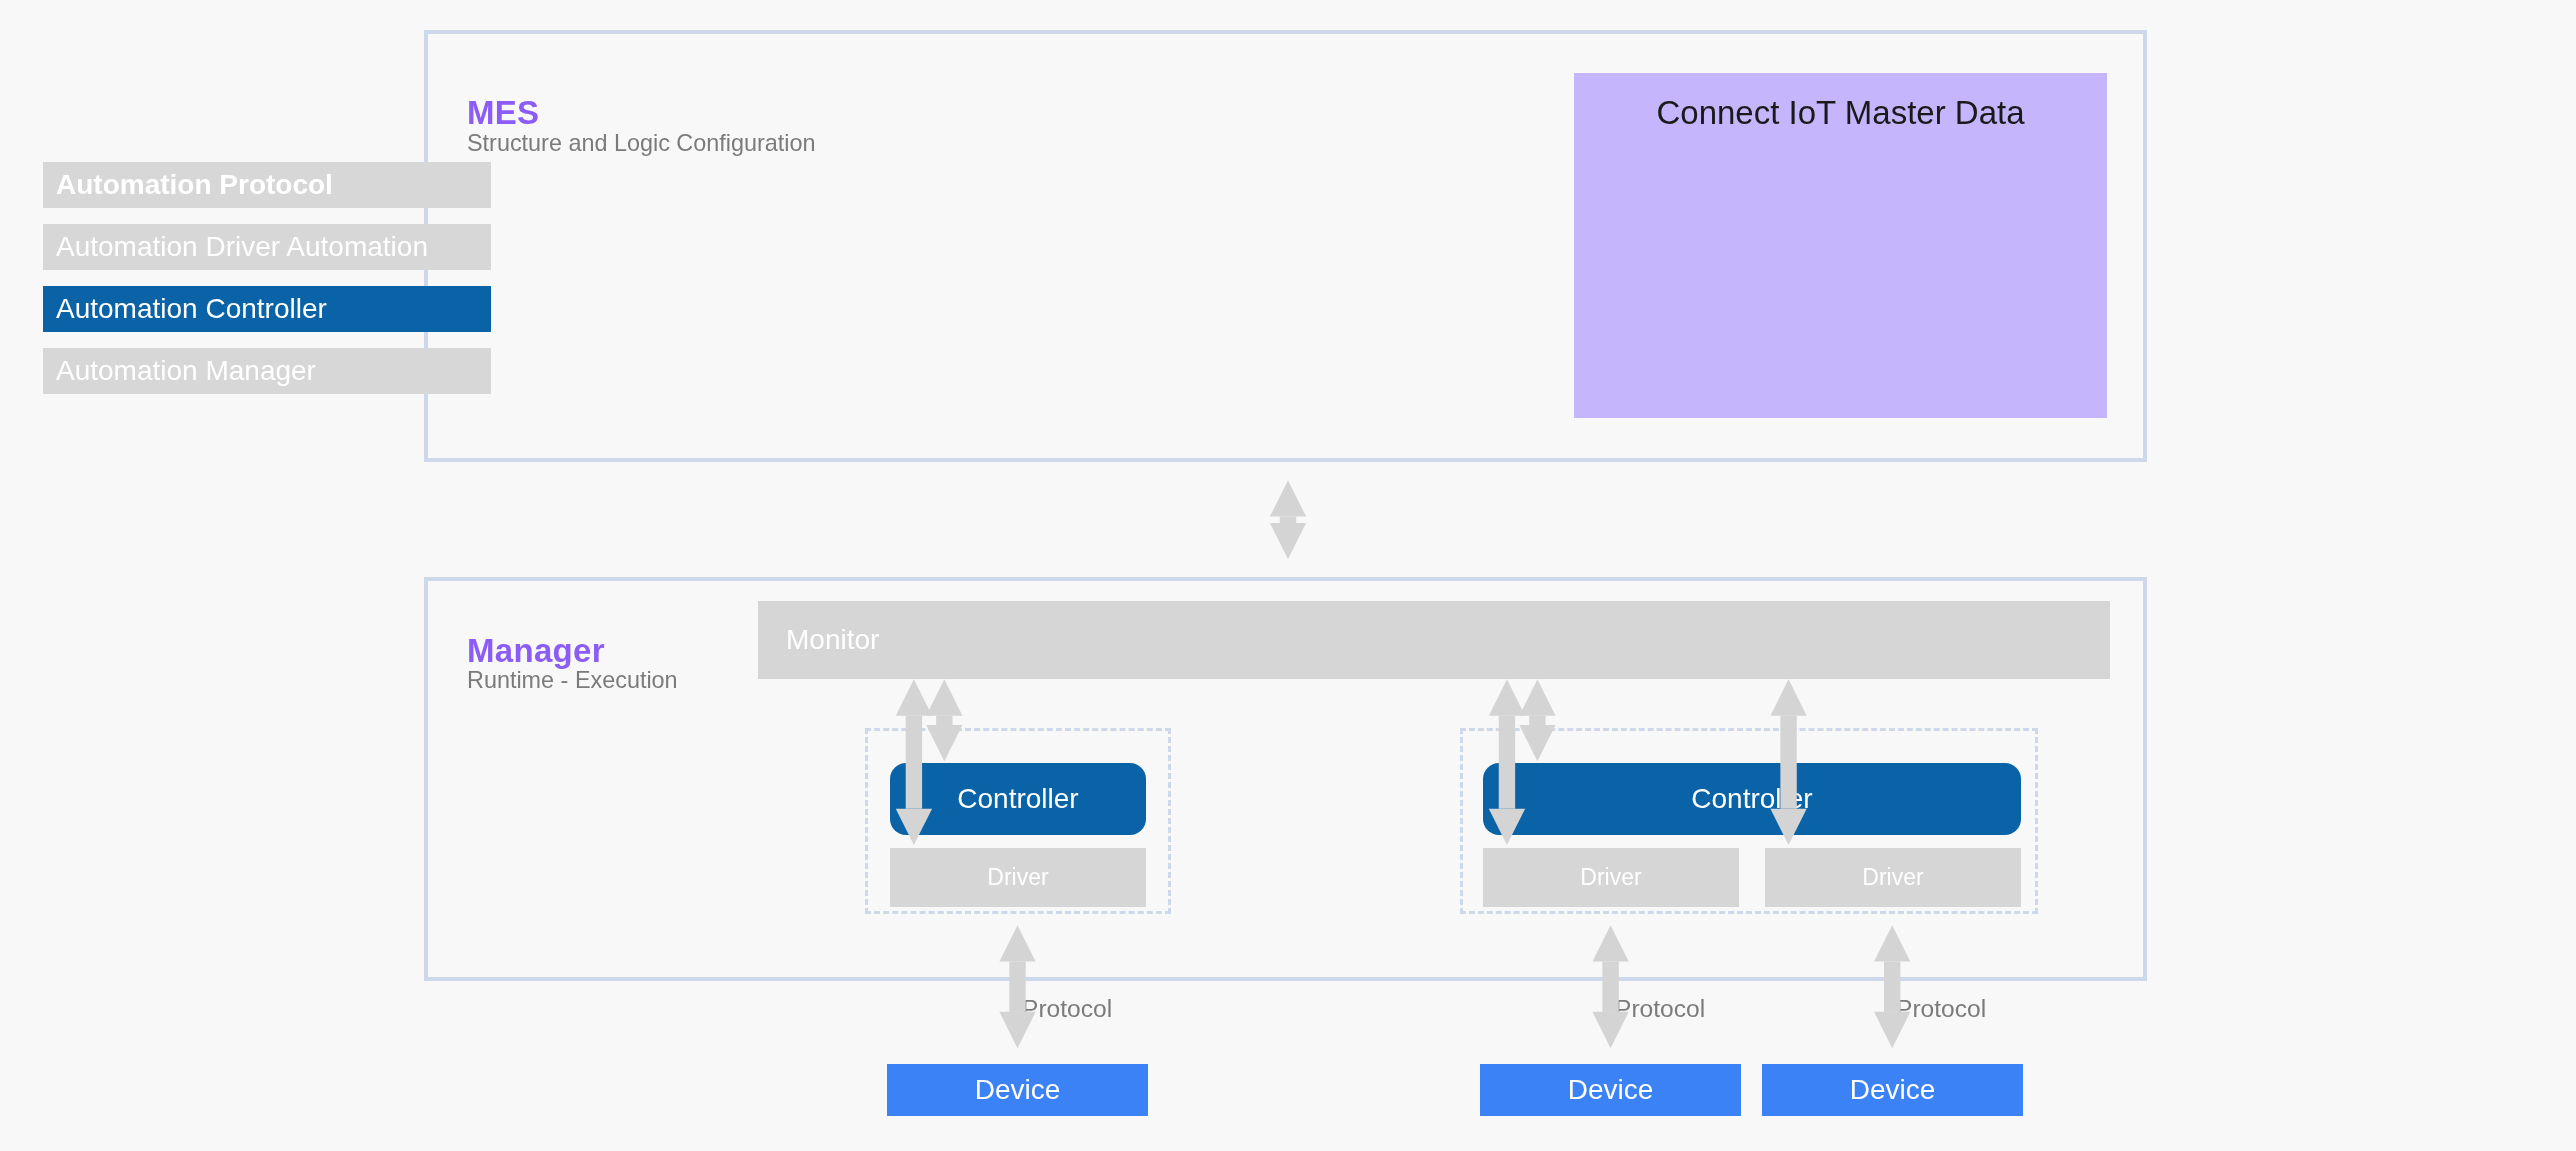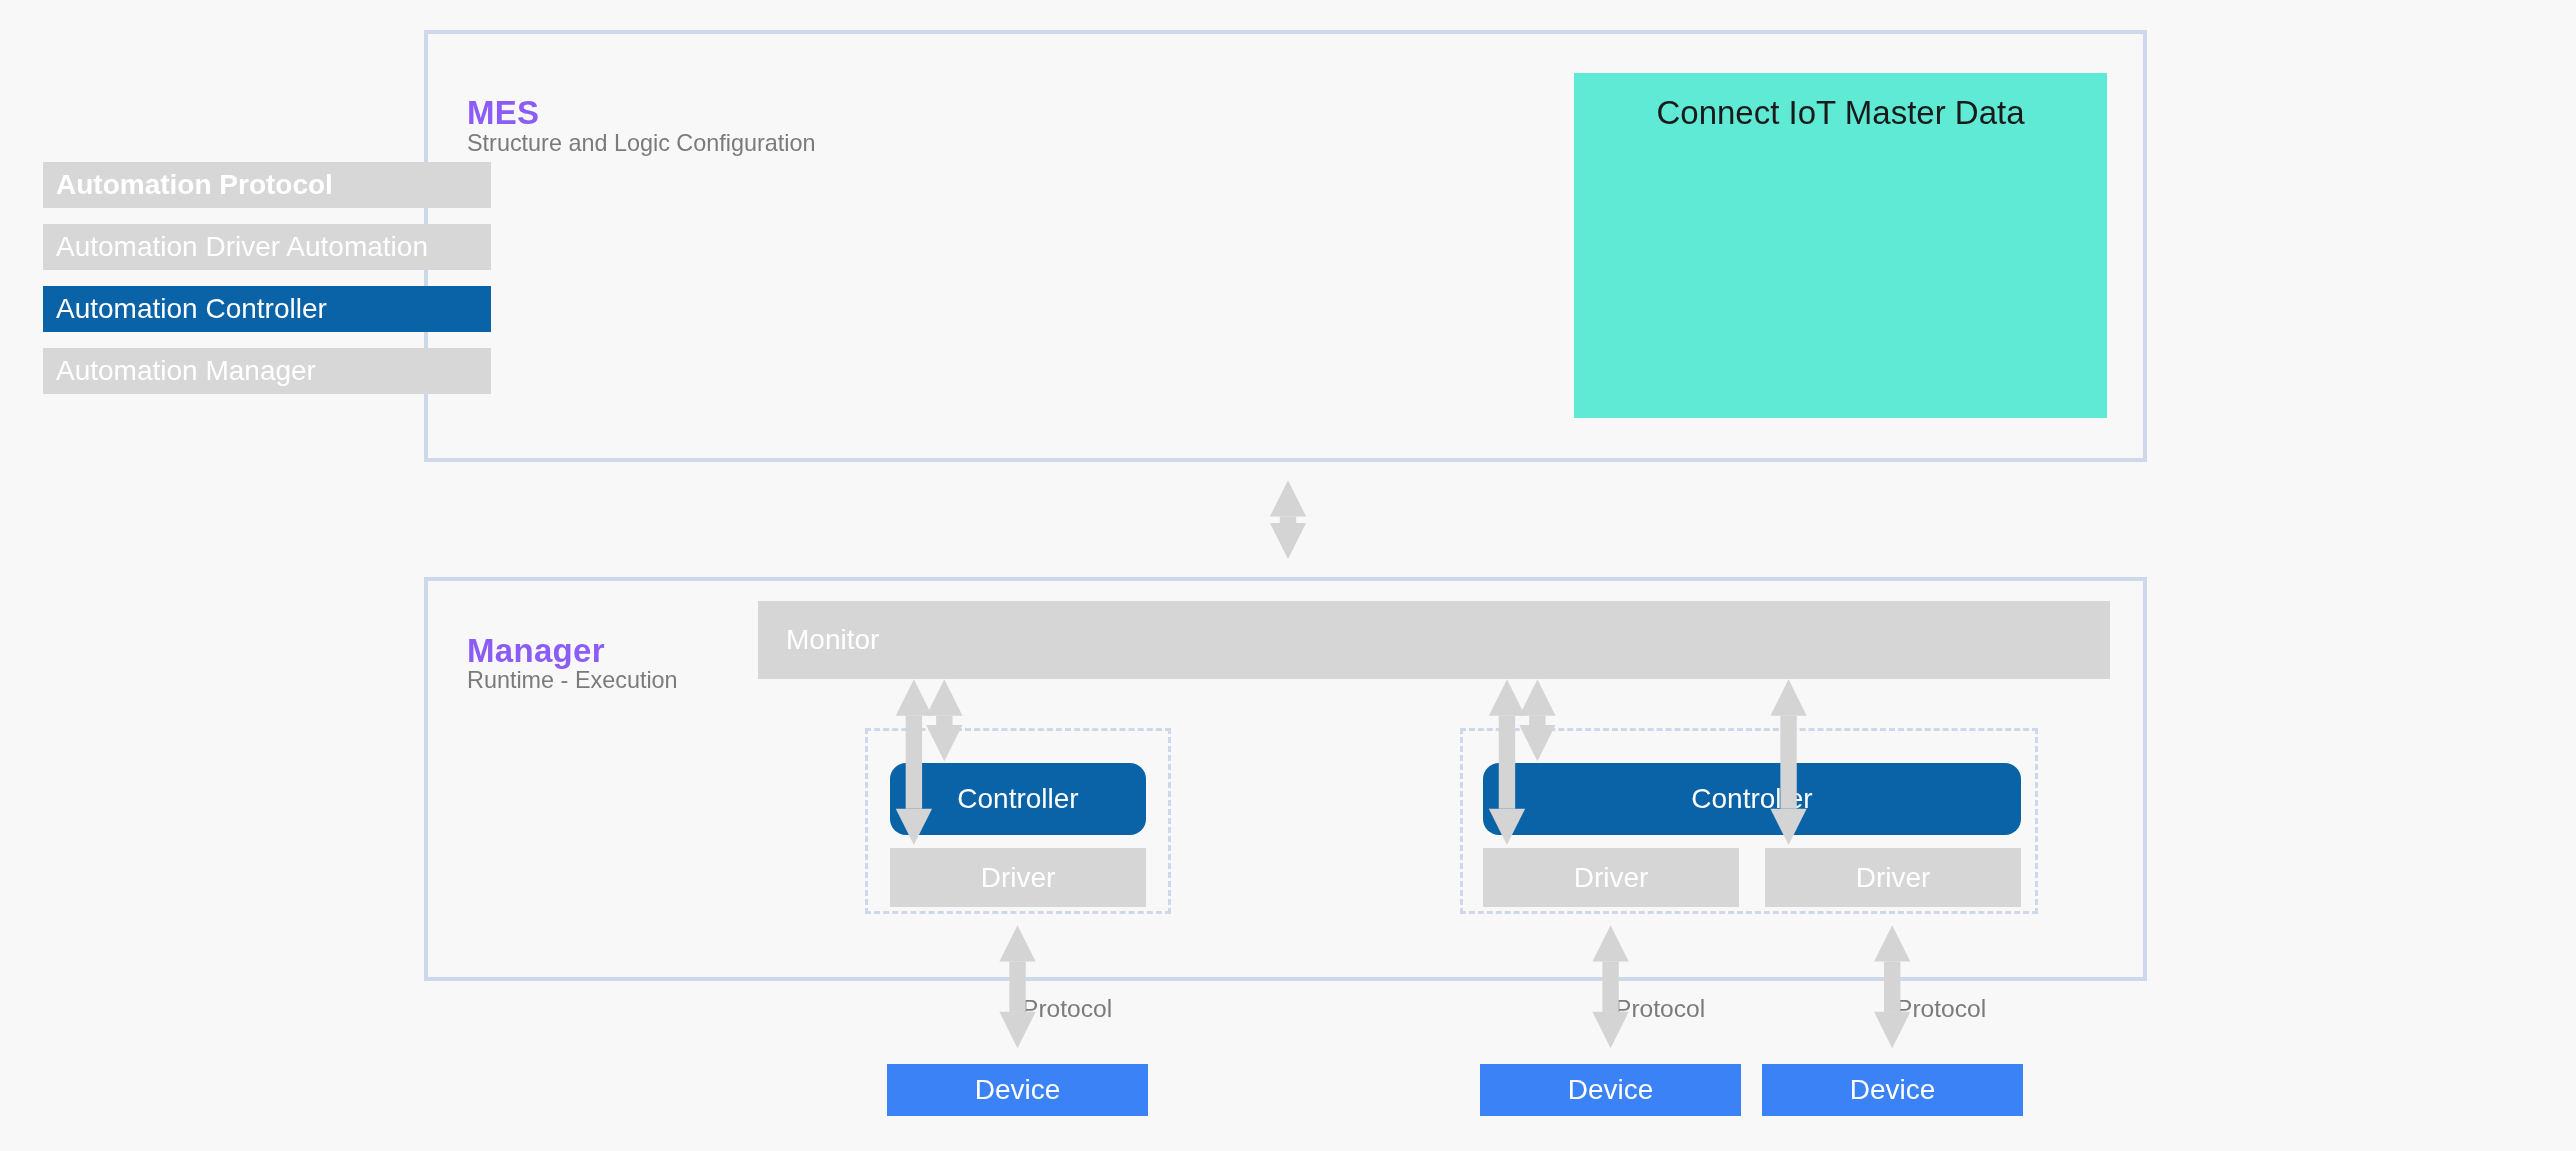--- a/index.html
+++ b/index.html
@@ -29,21 +29,21 @@
   }
   .section-sub{
     position:absolute;
     font-size:23.4px;color:#7b7b7b;
     white-space:nowrap;
   }
 
   
   #master-data-card{
     position:absolute;left:1574px;top:73px;width:533px;height:345px;
-    background:#5eead4;
+    background:#c4b5fd;
   }
   #master-data-title{
     position:absolute;left:0;top:21px;width:533px;
     text-align:center;font-size:33px;color:#1a1a1a;white-space:nowrap;
   }
   .md-item{
     position:absolute;left:43px;width:448px;height:46px;
     display:flex;align-items:center;
     padding-left:13px;box-sizing:border-box;
     font-size:28px;color:#ffffff;white-space:nowrap;
@@ -74,21 +74,21 @@
     font-size:28px;color:#ffffff;white-space:nowrap;
     z-index:2;
     border-radius:16px;
   }
   #controller-left{left:890px;top:763px;width:256px;}
   #controller-right{left:1483px;top:763px;width:538px;}
 
   .driver-bar{
     position:absolute;height:59px;background:#d6d6d6;
     display:flex;align-items:center;justify-content:center;
-    font-size:28px;color:#ffffff;white-space:nowrap;
+    font-size:23px;color:#ffffff;white-space:nowrap;
     z-index:2;
   }
   #driver-l1{left:890px;top:848px;width:256px;}
   #driver-r1{left:1483px;top:848px;width:256px;}
   #driver-r2{left:1765px;top:848px;width:256px;}
 
   .device-bar{
     position:absolute;height:52px;background:#3b82f6;
     display:flex;align-items:center;justify-content:center;
     font-size:28px;color:#ffffff;white-space:nowrap;

